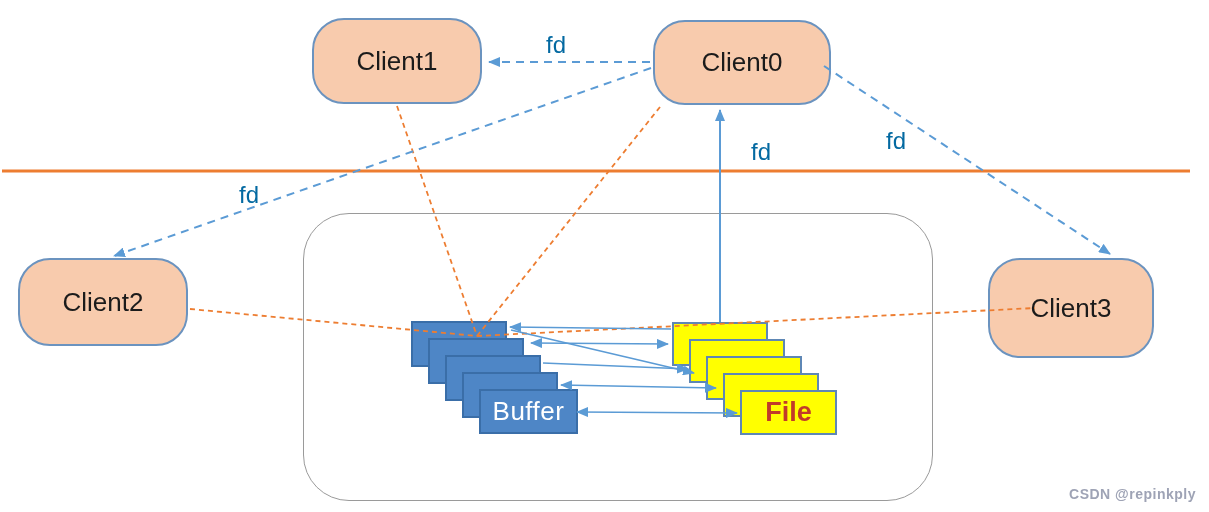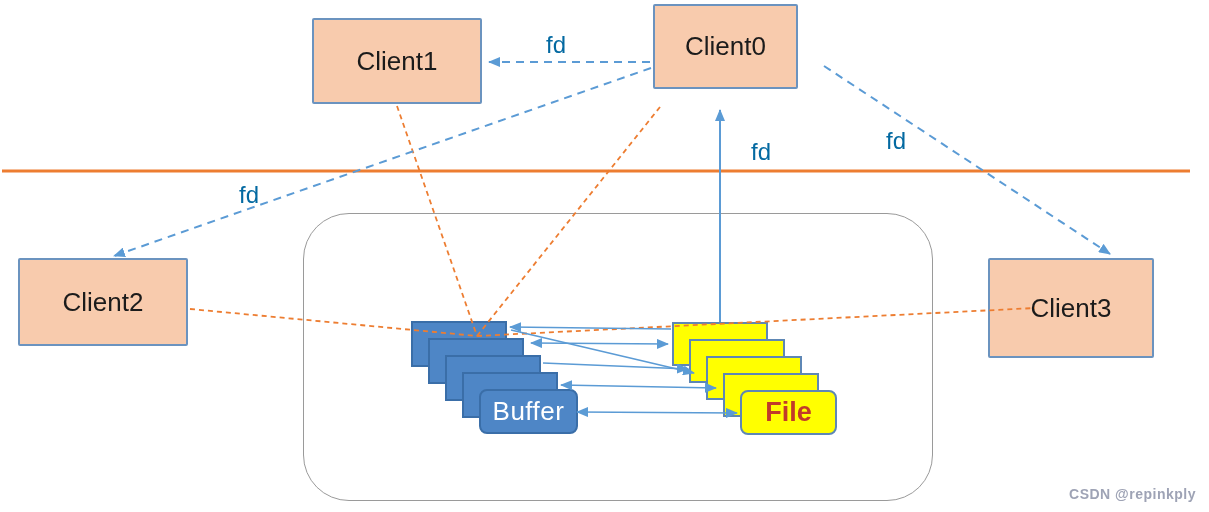--- a/index.html
+++ b/index.html
@@ -25,33 +25,33 @@
   .dma-title {
     position:absolute; left:528px; top:263px; width:184px; text-align:center;
     font-size:26px; font-weight:700; color:var(--title-text,#3F3F3F);
     letter-spacing:1px; z-index:6;
   }
 
   
   .client {
     position:absolute; display:flex; align-items:center; justify-content:center;
     background:var(--client-fill,#F8CBAD); border:2px solid var(--client-border,#6B93BF);
-    border-radius:2px; font-size:26px; color:#1b1b1b; z-index:5; box-sizing:border-box;
+    border-radius:32px; font-size:26px; color:#1b1b1b; z-index:5; box-sizing:border-box;
   }
 
   
   .brect {
     position:absolute; width:96px; height:46px; box-sizing:border-box;
     background:var(--buffer-fill,#4E86C6); border:2px solid var(--buffer-border,#3A6EA8); z-index:4;
   }
   .yrect {
     position:absolute; width:96px; height:44px; box-sizing:border-box;
     background:var(--file-fill,#FFFF00); border:2px solid var(--file-border,#5E87B5); z-index:4;
   }
-  .front { display:flex; align-items:center; justify-content:center;border-radius:8px; }
+  .front { display:flex; align-items:center; justify-content:center; }
   .brect.front { color:#ffffff; font-size:26px; font-weight:400; letter-spacing:0.5px; }
   .yrect.front { color:var(--file-text,#C13B2A); font-size:27px; font-weight:700; }
 
   
   .fd { position:absolute; font-size:24px; color:#0369a1; z-index:12; }
 
   .wm {
     position:absolute; right:13px; bottom:10px; font-size:14px;
     color:var(--watermark-text,#9EA3B5); z-index:30; letter-spacing:0.5px;font-weight:bold;
   }
@@ -104,21 +104,21 @@
 
   <div class="yrect" style="left:672px; top:322px;"></div>
   <div class="yrect" style="left:689px; top:339px;"></div>
   <div class="yrect" style="left:706px; top:356px;"></div>
   <div class="yrect" style="left:723px; top:373px;"></div>
   <div class="yrect front" style="left:740px; top:390px; width:97px; height:45px;">
     <span>File</span>
   </div>
 
   <div class="client" style="left:312px; top:18px;  width:170px; height:86px;">Client1</div>
-  <div class="client" style="left:653px; top:4px;  width:145px; height:85px;">Client0</div>
+  <div class="client" style="left:653px; top:20px;  width:178px; height:85px;">Client0</div>
   <div class="client" style="left:18px;  top:258px; width:170px; height:88px;text-align:center;">Client2</div>
   <div class="client" style="left:988px;top:258px; width:166px; height:100px;">Client3</div>
 
   <div class="fd" style="left:546px; top:31px;">fd</div>
   <div class="fd" style="left:751px; top:138px;">fd</div>
   <div class="fd" style="left:886px; top:127px;">fd</div>
   <div class="fd" style="left:239px; top:181px;">fd</div>
 
   <div class="wm">CSDN @repinkply</div>
 

